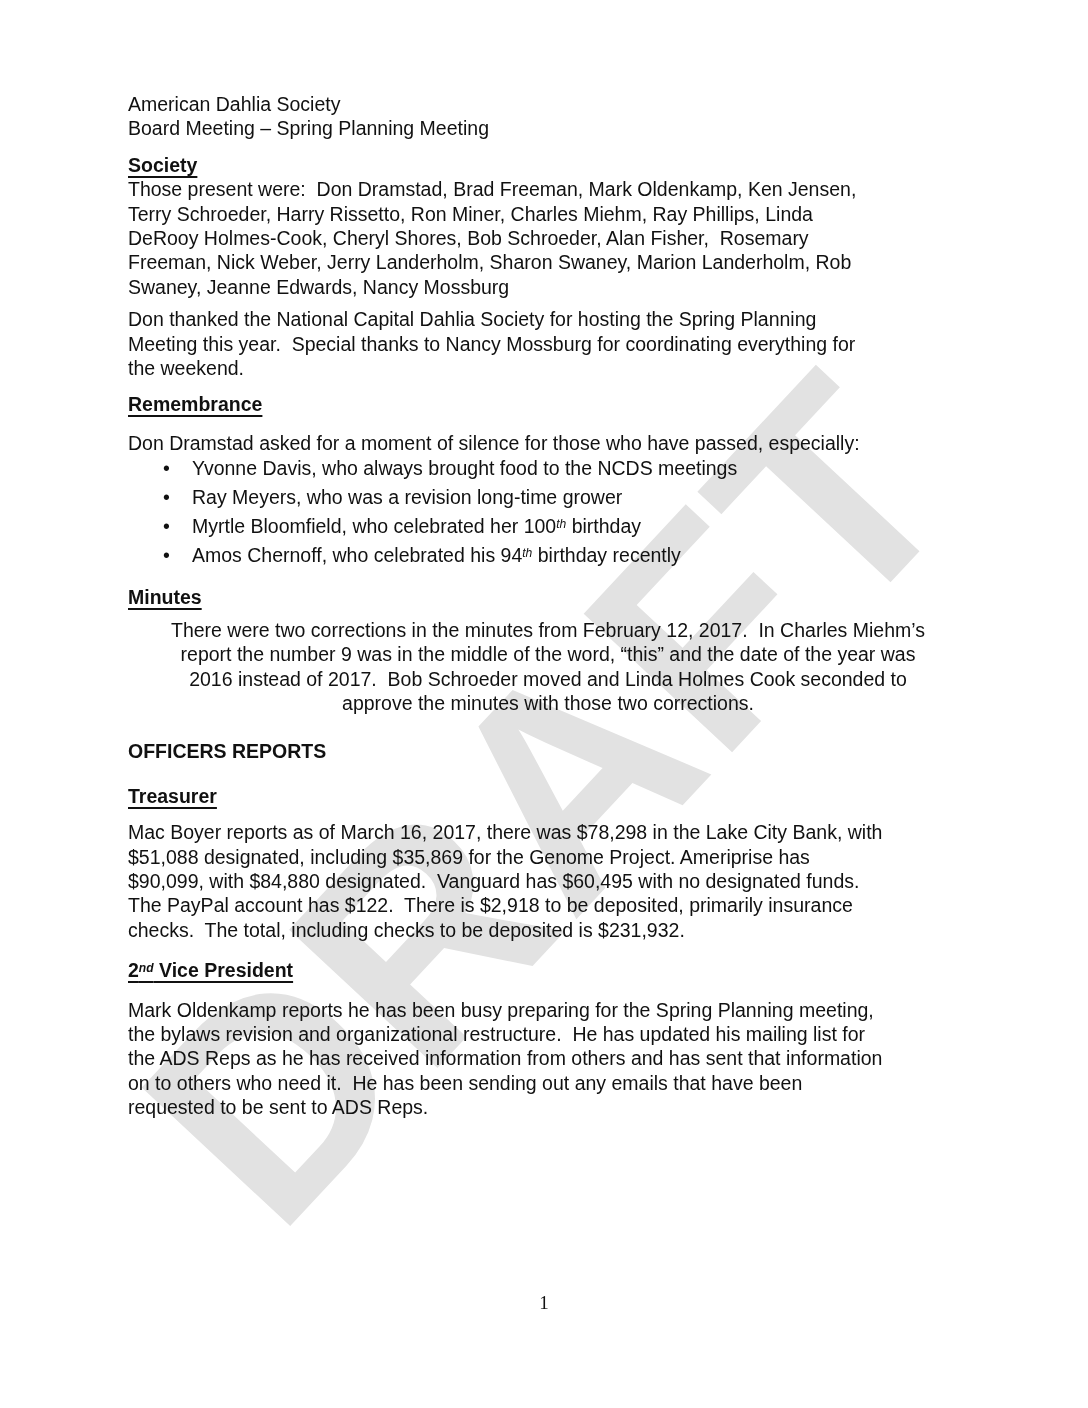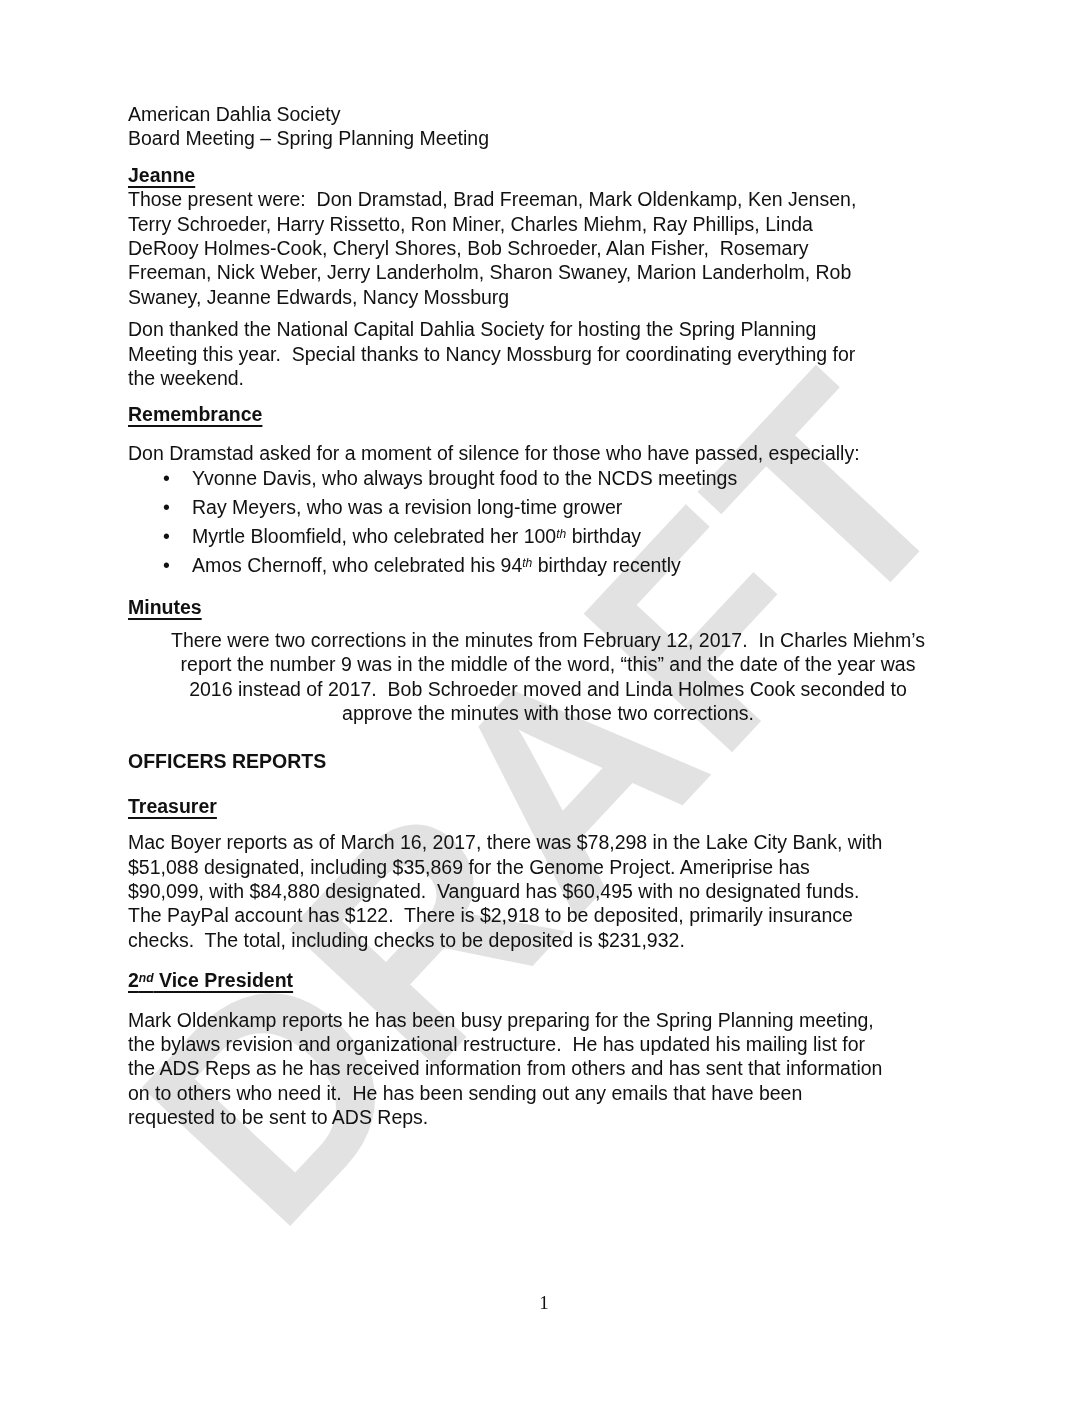--- a/index.html
+++ b/index.html
@@ -26,21 +26,21 @@
     font-weight: 700;
     letter-spacing: 0.01em;
     color: #e2e2e2;
     white-space: nowrap;
     z-index: 0;
     user-select: none;
   }
   .content {
     position: absolute;
     left: 128px;
-    top: 102px;
+    top: 92px;
     width: 840px;
     z-index: 1;
   }
   .line, .para {
     font-size: 19.5px;
     line-height: 24.4px;
     white-space: pre;
   }
   .para { margin: 0; }
   .heading {
@@ -112,21 +112,21 @@
   <div class="watermark">DRAFT</div>
 
   <div class="content">
 
     <div>
       <div class="line">American Dahlia Society</div>
       <div class="line">Board Meeting – Spring Planning Meeting</div>
     </div>
 
 
-    <div class="heading mt-h-present"><span class="underlined">Jeanne</span></div>
+    <div class="heading mt-h-present"><span class="underlined">Society</span></div>
 
     <p class="para mt-present">Those present were:  Don Dramstad, Brad Freeman, Mark Oldenkamp, Ken Jensen,
 Terry Schroeder, Harry Rissetto, Ron Miner, Charles Miehm, Ray Phillips, Linda
 DeRooy Holmes-Cook, Cheryl Shores, Bob Schroeder, Alan Fisher,  Rosemary
 Freeman, Nick Weber, Jerry Landerholm, Sharon Swaney, Marion Landerholm, Rob
 Swaney, Jeanne Edwards, Nancy Mossburg</p>
 
     <p class="para mt-thanks">Don thanked the National Capital Dahlia Society for hosting the Spring Planning
 Meeting this year.  Special thanks to Nancy Mossburg for coordinating everything for
 the weekend.</p>

